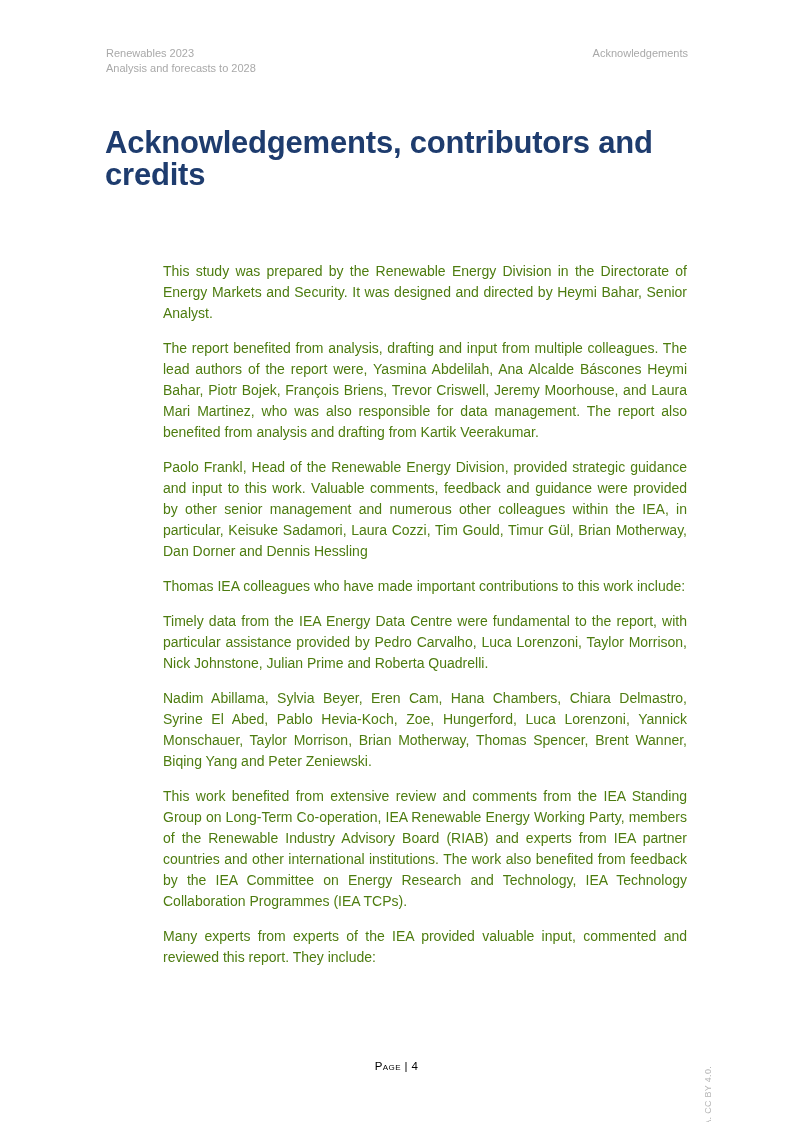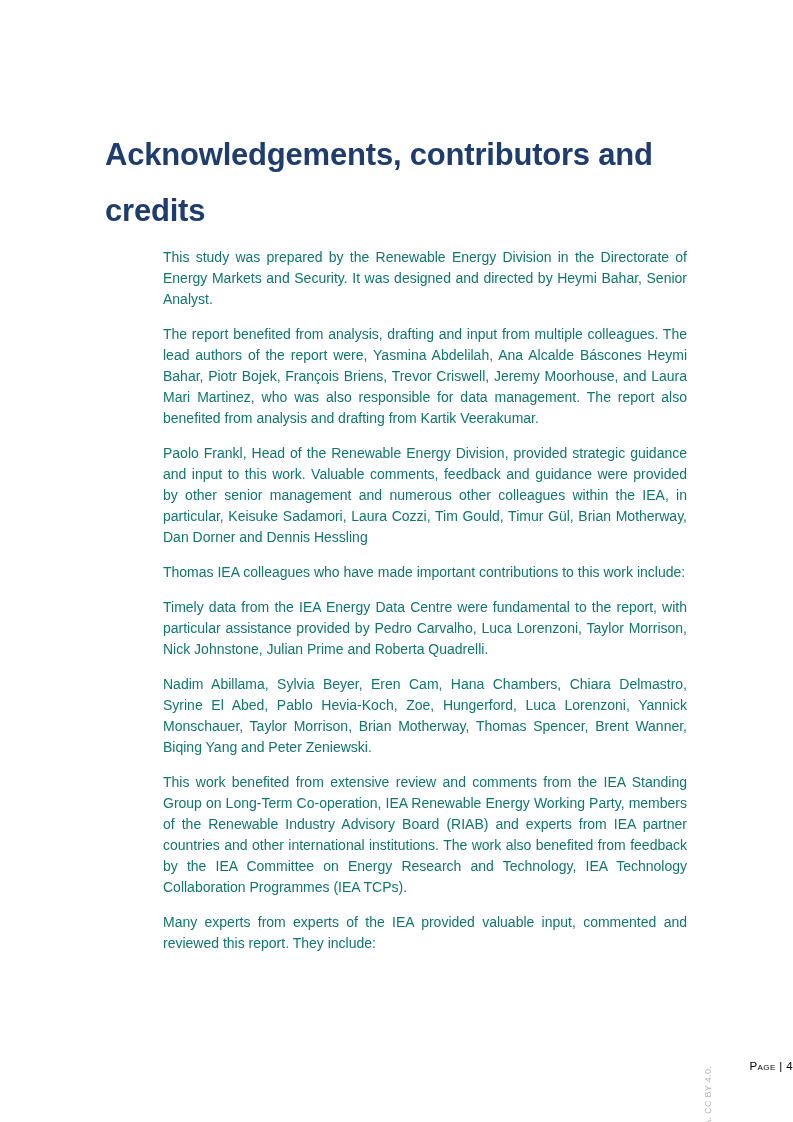--- a/index.html
+++ b/index.html
@@ -30,42 +30,42 @@
   .header .left-block div { white-space: nowrap; }
   .header .right-block { white-space: nowrap; }
   .doc-title {
     position: absolute;
     top: 106px;
     left: 105px;
     width: 600px;
     font-size: 31px;
     font-weight: bold;
     color: #1e3c6e;
-    line-height: 56px;
+    line-height: 32px;
     letter-spacing: -0.2px;
   }
   .body-text {
     position: absolute;
-    top: 247px;
+    top: 261px;
     left: 163px;
     width: 524px;
     font-size: 14px;
     line-height: 21px;
-    color: #0f766e;
+    color: #4d7c0f;
     text-align: justify;
   }
   .body-text p {
     margin: 0 0 14px 0;
   }
   .footer-page {
     position: absolute;
     top: 1060px;
     left: 0;
     width: 100%;
-    text-align: right;
+    text-align: center;
     font-size: 11.5px;
     color: #000000;
     font-variant: small-caps;
     letter-spacing: 0.4px;
   }
   .side-note {
     position: absolute;
     right: 80px;
     bottom: 56px;
     transform: rotate(-90deg);
@@ -74,20 +74,27 @@
     font-size: 9px;
     white-space: nowrap;
     letter-spacing: 0.3px;
   }
 </style>
 </head>
 <body>
 
 <div class="page">
 
+  <div class="header">
+    <div class="left-block">
+      <div>Renewables 2023</div>
+      <div>Analysis and forecasts to 2028</div>
+    </div>
+    <div class="right-block">Acknowledgements</div>
+  </div>
 
   <h1 class="doc-title">Acknowledgements, contributors and credits</h1>
 
   <div class="body-text">
     <p>This study was prepared by the Renewable Energy Division in the Directorate of Energy Markets and Security. It was designed and directed by Heymi Bahar, Senior Analyst.</p>
     <p>The report benefited from analysis, drafting and input from multiple colleagues. The lead authors of the report were, Yasmina Abdelilah, Ana Alcalde Báscones Heymi Bahar, Piotr Bojek, François Briens, Trevor Criswell, Jeremy Moorhouse, and Laura Mari Martinez, who was also responsible for data management. The report also benefited from analysis and drafting from Kartik Veerakumar.</p>
     <p>Paolo Frankl, Head of the Renewable Energy Division, provided strategic guidance and input to this work. Valuable comments, feedback and guidance were provided by other senior management and numerous other colleagues within the IEA, in particular, Keisuke Sadamori, Laura Cozzi, Tim Gould, Timur Gül, Brian Motherway, Dan Dorner and Dennis Hessling</p>
     <p>Thomas IEA colleagues who have made important contributions to this work include:</p>
     <p>Timely data from the IEA Energy Data Centre were fundamental to the report, with particular assistance provided by Pedro Carvalho, Luca Lorenzoni, Taylor Morrison, Nick Johnstone, Julian Prime and Roberta Quadrelli.</p>
     <p>Nadim Abillama, Sylvia Beyer, Eren Cam, Hana Chambers, Chiara Delmastro, Syrine El Abed, Pablo Hevia-Koch, Zoe, Hungerford, Luca Lorenzoni, Yannick Monschauer, Taylor Morrison, Brian Motherway, Thomas Spencer, Brent Wanner, Biqing Yang and Peter Zeniewski.</p>

